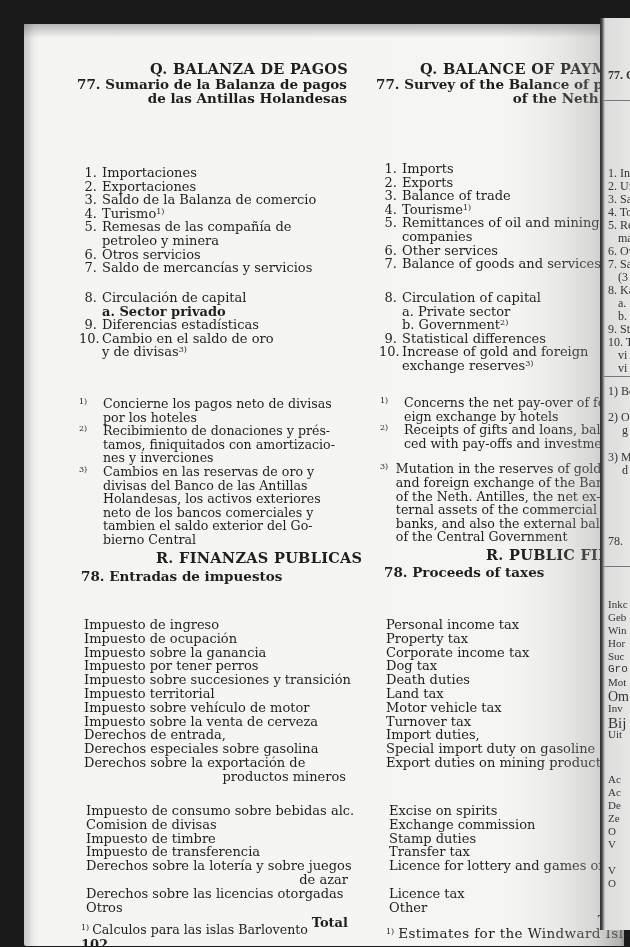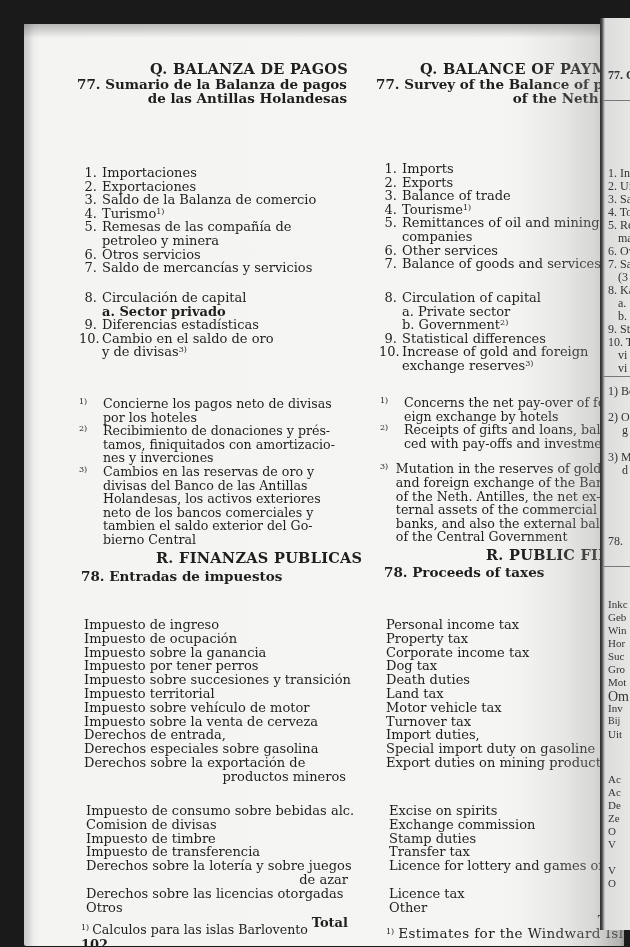--- a/index.html
+++ b/index.html
@@ -255,25 +255,25 @@
   <div class="np-line" style="top:405px; left:22px;">g</div>
   <div class="np-line" style="top:432px;">3)  M</div>
   <div class="np-line" style="top:445px; left:22px;">d</div>
   <div class="np-line" style="top:516px;">78.</div>
   <div class="np-rule" style="top:548px;"></div>
   <div class="np-line" style="top:580px; font-size:11px;">Inkc</div>
   <div class="np-line" style="top:593px; font-size:11px;">Geb</div>
   <div class="np-line" style="top:606px; font-size:11px;">Win</div>
   <div class="np-line" style="top:619px; font-size:11px;">Hor</div>
   <div class="np-line" style="top:632px; font-size:11px;">Suc</div>
-  <div class="np-line" style="top:645px; font-size:11px;">Gro</div>
+  <div class="np-line" style="top:645px; font-size:11px;font-family:Liberation Mono, monospace;">Gro</div>
   <div class="np-line" style="top:658px; font-size:11px;">Mot</div>
   <div class="np-line" style="top:671px; font-size:14px;">Om</div>
   <div class="np-line" style="top:684px; font-size:11px;">Inv</div>
-  <div class="np-line" style="top:697px; font-size:10px;">Bij</div>
+  <div class="np-line" style="top:697px; font-size:15px;">Bij</div>
   <div class="np-line" style="top:710px; font-size:11px;">Uit</div>
   <div class="np-line" style="top:755px; font-size:11px;">Ac</div>
   <div class="np-line" style="top:768px; font-size:11px;">Ac</div>
   <div class="np-line" style="top:781px; font-size:11px;">De</div>
   <div class="np-line" style="top:794px; font-size:11px;">Ze</div>
   <div class="np-line" style="top:807px; font-size:11px;">O</div>
   <div class="np-line" style="top:820px; font-size:11px;">V</div>
   <div class="np-line" style="top:846px; font-size:11px;">V</div>
   <div class="np-line" style="top:859px; font-size:11px;">O</div>
 </div>

